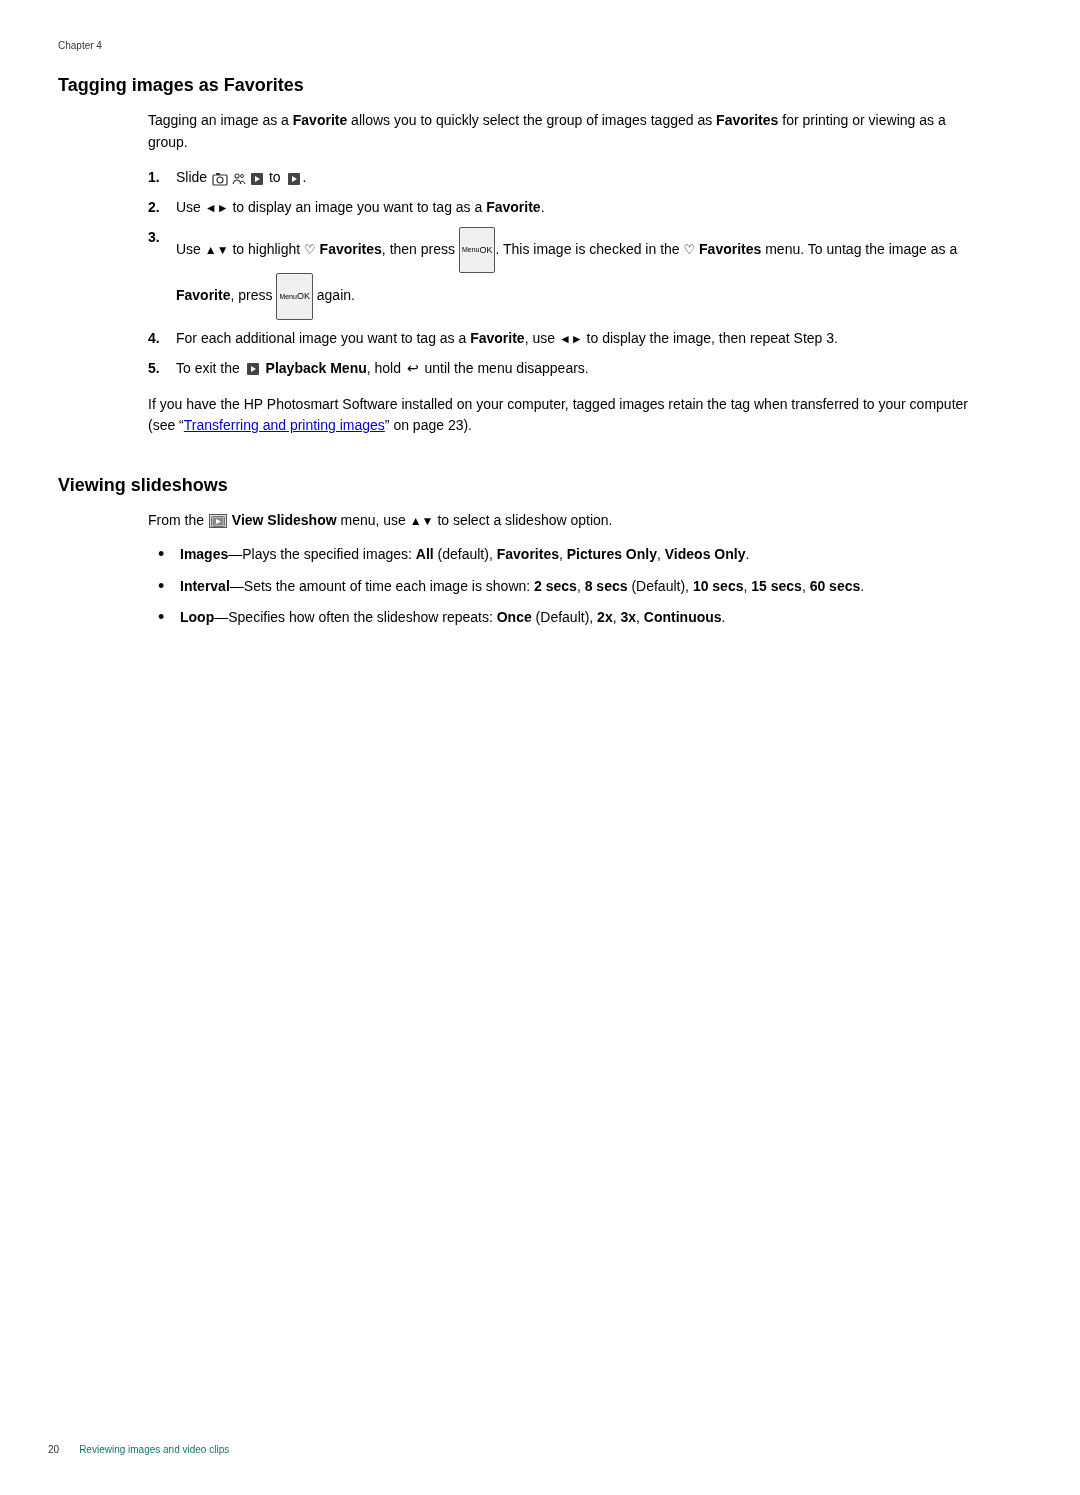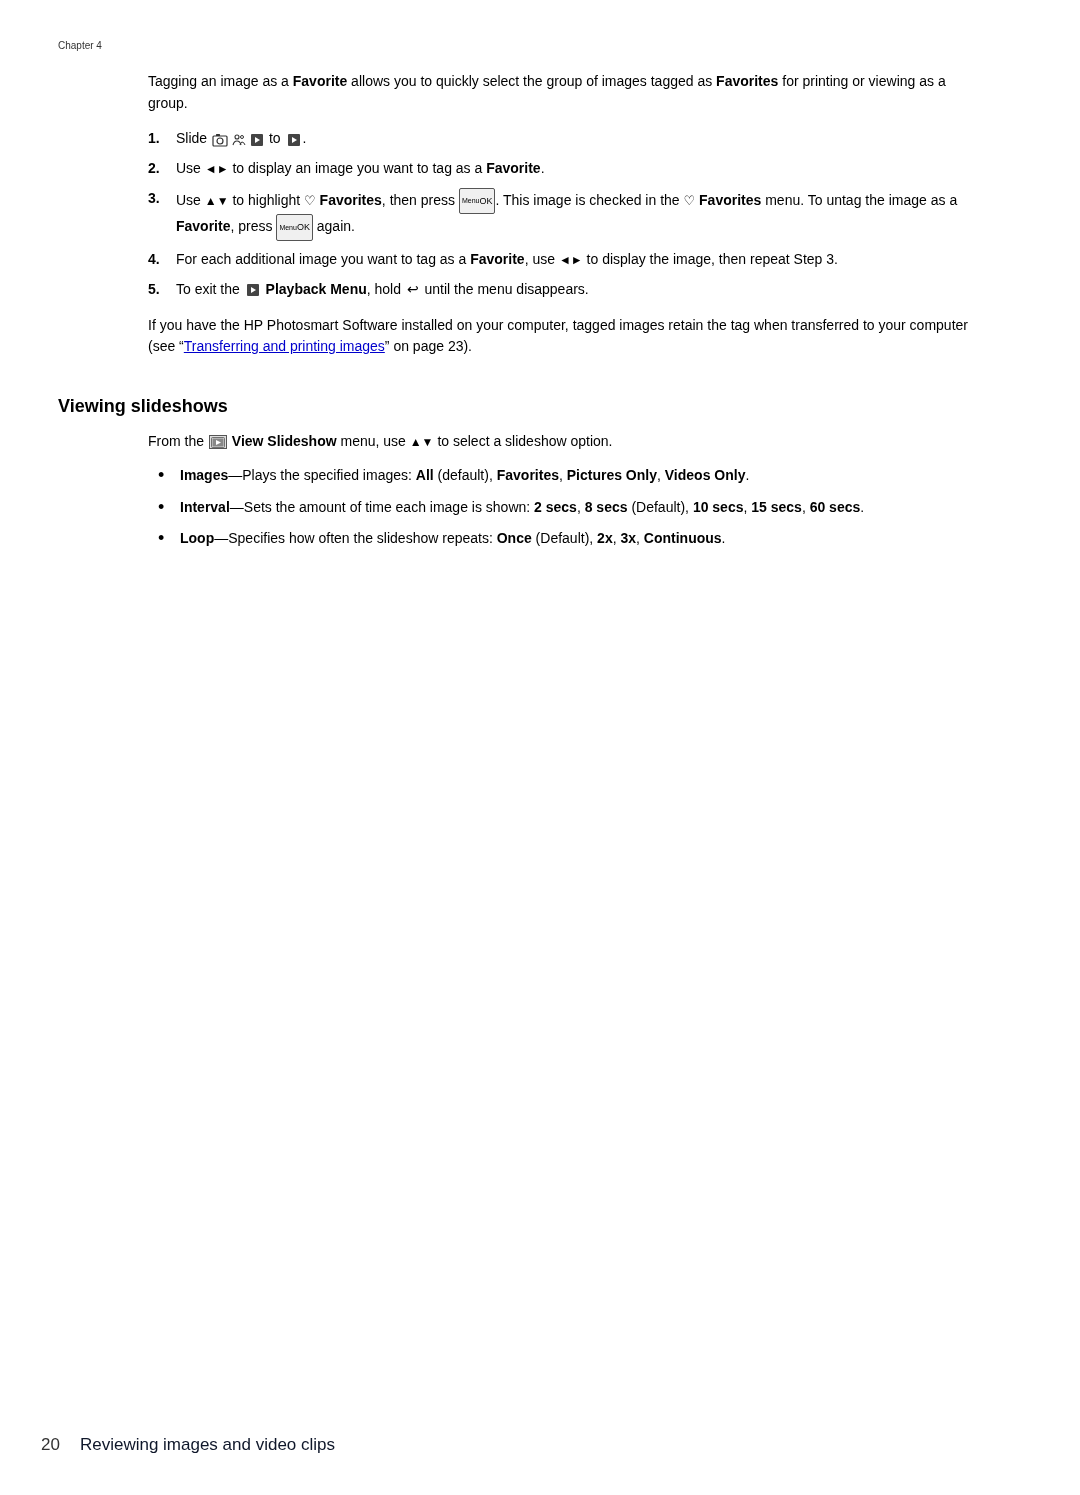--- a/index.html
+++ b/index.html
@@ -113,44 +113,44 @@
     .bullet-dot {
       min-width: 16px;
       margin-right: 6px;
       font-size: 18px;
       line-height: 1.2;
     }
 
     .footer {
       position: absolute;
       bottom: 40px;
-      left: 41px;
+      left: 48px;
       right: 58px;
       display: flex;
       align-items: flex-end;
-      font-size: 17px;
+      font-size: 10px;
       color: #333;
     }
 
     .footer-page-num {
       margin-right: 20px;
     }
 
     .footer-text {
-      color: #0f172a;
+      color: #0f766e;
     }
 
     .menu-ok-badge {
       display: inline-flex;
       align-items: center;
       justify-content: center;
       border: 1px solid #555;
       border-radius: 2px;
       font-size: 8px;
-      padding: 6px 2px;
+      padding: 16px 2px;
       vertical-align: middle;
       line-height: 1.4;
       background: #f0f0f0;
       font-family: Arial, sans-serif;
     }
 
     .camera-icon-group {
       display: inline-flex;
       align-items: center;
       gap: 1px;
@@ -196,20 +196,21 @@
     }
   </style>
 </head>
 <body>
 
 <div class="page">
 
   <div class="chapter-label">Chapter 4</div>
 
   <div>
+    <div class="section-title">Tagging images as Favorites</div>
 
     <div class="section-body">
 
       <p class="intro-paragraph">
         Tagging an image as a <strong>Favorite</strong> allows you to quickly select the group of images tagged as <strong>Favorites</strong> for printing or viewing as a group.
       </p>
 
       <ol class="numbered-list">
 
         <li>

